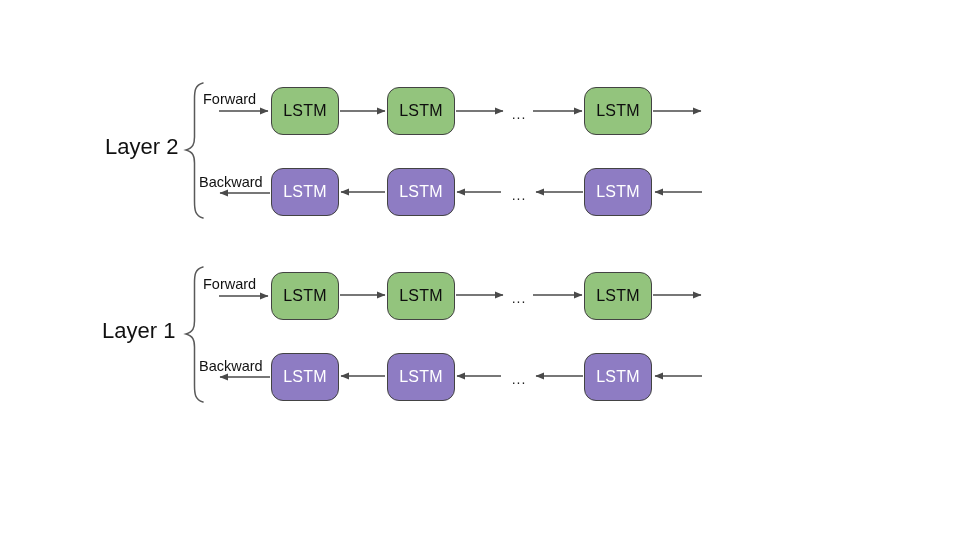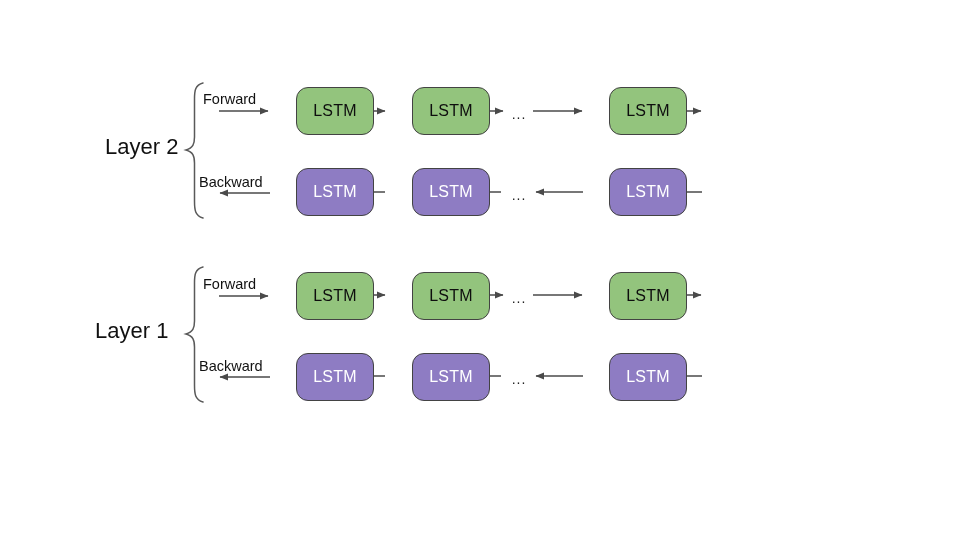--- a/index.html
+++ b/index.html
@@ -16,27 +16,26 @@
   html,body{margin:0;padding:0;}
   body{
     width:960px;height:540px;
     background:var(--background);
     font-family:"Liberation Sans", sans-serif;
     overflow:hidden;
   }
   .canvas{position:relative;width:960px;height:540px;}
   .overlay{position:absolute;left:0;top:0;width:960px;height:540px;pointer-events:none;}
   .cell{
-    position:absolute;width:78px;height:48px;
+    position:absolute;width:68px;height:48px;
     border:1.5px solid var(--cell-border);
     border-radius:12px;
     display:flex;align-items:center;justify-content:center;
     font-size:16px;letter-spacing:.2px;
     box-sizing:border-box;
-    margin-left:25px;
   }
   .cell.green{background:var(--forward-cell);color:var(--forward-cell-text);}
   .cell.purple{background:var(--backward-cell);color:var(--backward-cell-text);}
   .dir-label{
     position:absolute;font-size:14.5px;color:var(--label-text);
     line-height:17px;white-space:nowrap;
   }
   .layer-label{
     position:absolute;font-size:22px;color:var(--label-text);
     line-height:22px;white-space:nowrap;
@@ -91,21 +90,21 @@
       <line x1="702" y1="376" x2="655" y2="376" marker-end="url(#ah)"></line>
     </g>
 
     <g fill="none" stroke="var(--brace)" stroke-width="1.5" stroke-linecap="round">
       <path d="M 203 83 C 195 85, 194.5 91, 194.5 99 L 194.5 137 C 194.5 144, 193 148, 186 150 C 193 152, 194.5 156, 194.5 163 L 194.5 201 C 194.5 210, 195 215.5, 203 218"></path>
       <path d="M 203 267 C 195 269, 194.5 275, 194.5 283 L 194.5 321 C 194.5 328, 193 332, 186 334 C 193 336, 194.5 340, 194.5 347 L 194.5 385 C 194.5 394, 195 399.5, 203 402"></path>
     </g>
   </svg>
 
   <div class="layer-label" style="left:105px;top:136px">Layer 2</div>
-  <div class="layer-label" style="left:95px;top:320px">Layer 1</div>
+  <div class="layer-label" style="left:102px;top:320px">Layer 1</div>
 
   <div class="dir-label" style="left:203px;top:91px">Forward</div>
   <div class="dir-label" style="left:199px;top:174px">Backward</div>
   <div class="dir-label" style="left:203px;top:276px">Forward</div>
   <div class="dir-label" style="left:199px;top:358px">Backward</div>
 
   <div class="cell green" style="left:271px;top:87px">LSTM</div>
   <div class="cell green" style="left:387px;top:87px">LSTM</div>
   <div class="cell green" style="left:584px;top:87px">LSTM</div>
 

